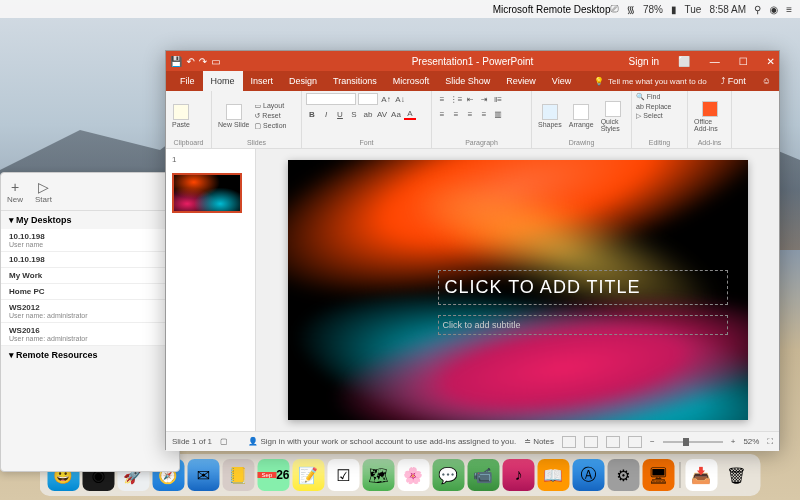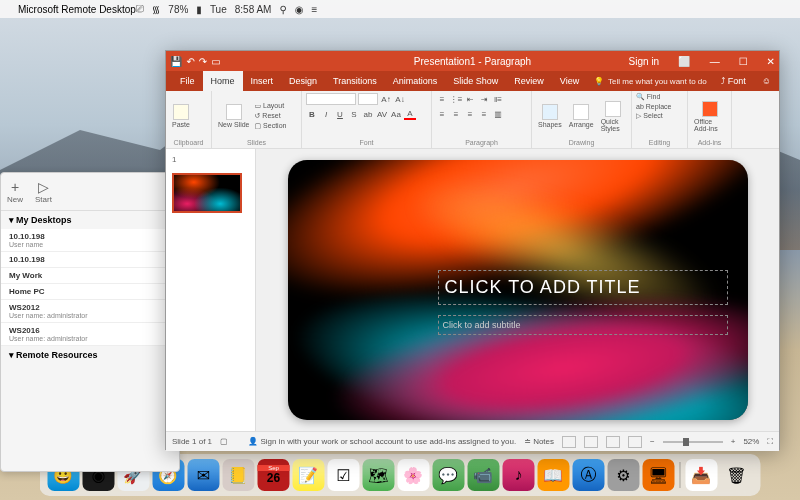--- a/index.html
+++ b/index.html
@@ -1,19 +1,19 @@
 <!DOCTYPE html>
 <html><head>
 <meta charset="utf-8">
 <style>
 * { margin: 0; padding: 0; box-sizing: border-box; font-family: -apple-system, "Segoe UI", sans-serif; }
 body { width: 800px; height: 500px; overflow: hidden; position: relative; background: linear-gradient(180deg, #b8c4d0 0%, #a8b5c2 30%, #8a9aa8 100%); }
 .desktop-bg { position: absolute; inset: 0; background: linear-gradient(180deg, #d4dce4 0%, #b8c8d4 25%, #8b9aaa 50%, #c9b896 70%, #d8c8a8 100%); }
 .mountains { position: absolute; top: 50px; left: 0; width: 100%; height: 200px; background: linear-gradient(180deg, transparent 0%, #5a6570 40%, #4a5560 70%, #7a6a5a 100%); clip-path: polygon(0 60%, 10% 40%, 20% 50%, 30% 20%, 45% 45%, 55% 25%, 70% 50%, 85% 30%, 100% 55%, 100% 100%, 0 100%); opacity: 0.7; }
-.menubar { position: absolute; top: 0; left: 0; right: 0; height: 18px; background: rgba(245,245,245,0.95); display: flex; align-items: center; justify-content: flex-start; font-size: 10px; padding: 0 8px; z-index: 100; }
+.menubar { position: absolute; top: 0; left: 0; right: 0; height: 18px; background: rgba(245,245,245,0.95); display: flex; align-items: center; justify-content: flex-end; font-size: 10px; padding: 0 8px; z-index: 100; }
 .menubar-left { display: flex; align-items: center; gap: 10px; }
 .menubar-right { display: flex; align-items: center; gap: 8px; color: #333; }
 .apple-logo { font-size: 11px; }
 
 .rd-window { position: absolute; left: 0; top: 172px; width: 180px; height: 300px; background: #f5f5f5; border: 1px solid #ccc; border-radius: 4px; font-size: 9px; z-index: 10; box-shadow: 0 2px 8px rgba(0,0,0,0.2); }
 .rd-toolbar { display: flex; gap: 12px; padding: 6px; border-bottom: 1px solid #ddd; }
 .rd-tool { display: flex; flex-direction: column; align-items: center; font-size: 8px; color: #666; }
 .rd-tool-icon { font-size: 14px; }
 .rd-section { padding: 4px 8px; font-weight: bold; }
 .rd-item { padding: 3px 8px; font-size: 8px; color: #333; border-bottom: 1px solid #eee; background: #fff; }
@@ -38,21 +38,21 @@
 .pp-small-btn { font-size: 7px; white-space: nowrap; }
 .pp-font-row { display: flex; gap: 2px; align-items: center; }
 .pp-font-btn { width: 12px; height: 12px; display: flex; align-items: center; justify-content: center; font-size: 8px; }
 
 .pp-body { display: flex; height: 282px; }
 .pp-thumbs { width: 90px; background: #fff; border-right: 1px solid #ddd; padding: 6px; }
 .pp-thumb-num { font-size: 8px; color: #666; display: inline-block; vertical-align: top; }
 .pp-thumb { width: 70px; height: 40px; border: 2px solid #d24726; background: #000; display: inline-block; position: relative; overflow: hidden; }
 .pp-thumb-waves { position: absolute; inset: 0; background: radial-gradient(ellipse at 30% 20%, #ff4500 0%, transparent 40%), radial-gradient(ellipse at 70% 80%, #00bcd4 0%, transparent 40%), radial-gradient(ellipse at 20% 80%, #e91e63 0%, transparent 40%); }
 .pp-canvas { flex: 1; background: #f0f0f0; display: flex; align-items: center; justify-content: center; overflow: auto; }
-.pp-slide { width: 460px; height: 260px; background: #000; position: relative; overflow: hidden; box-shadow: 0 2px 8px rgba(0,0,0,0.3); border-radius: 19px; }
+.pp-slide { width: 460px; height: 260px; background: #000; position: relative; overflow: hidden; box-shadow: 0 2px 8px rgba(0,0,0,0.3); }
 .wave1 { position: absolute; width: 140%; height: 80%; top: -30%; left: -20%; background: radial-gradient(ellipse, #ff6b35 0%, #ff4500 30%, transparent 60%); transform: rotate(-15deg); filter: blur(8px); }
 .wave2 { position: absolute; width: 140%; height: 70%; bottom: -20%; left: -10%; background: radial-gradient(ellipse, #00bcd4 0%, #0097a7 30%, transparent 60%); transform: rotate(10deg); filter: blur(6px); }
 .wave3 { position: absolute; width: 120%; height: 60%; bottom: -10%; right: -20%; background: radial-gradient(ellipse, #e91e63 0%, #c2185b 30%, transparent 60%); transform: rotate(-8deg); filter: blur(6px); }
 .wave4 { position: absolute; width: 100%; height: 50%; top: 10%; right: -10%; background: radial-gradient(ellipse, #ffd54f 0%, transparent 50%); transform: rotate(20deg); filter: blur(10px); opacity: 0.7; }
 .pp-title-ph { position: absolute; top: 110px; left: 150px; right: 20px; border: 1px dashed #888; padding: 6px; color: #fff; font-size: 18px; letter-spacing: 1px; font-weight: 300; }
 .pp-subtitle-ph { position: absolute; top: 155px; left: 150px; right: 20px; border: 1px dashed #888; padding: 4px; color: #ccc; font-size: 9px; }
 
 .pp-status { height: 20px; background: #f3f3f3; border-top: 1px solid #ddd; display: flex; align-items: center; font-size: 8px; color: #555; padding: 0 6px; gap: 8px; }
 .pp-status-spacer { flex: 1; }
 .pp-view-btn { width: 14px; height: 12px; border: 1px solid #bbb; }
@@ -109,36 +109,36 @@
 </div>
 
 <div class="pp-window">
   <div class="pp-titlebar">
     <div class="pp-titlebar-left">
       <span>💾</span>
       <span>↶</span>
       <span>↷</span>
       <span>▭</span>
     </div>
-    <span>Presentation1 - Paragraph</span>
+    <span>Presentation1 - PowerPoint</span>
     <div class="pp-titlebar-right">
       <span>Sign in</span>
       <span>⬜</span>
       <span>—</span>
       <span>☐</span>
       <span>✕</span>
     </div>
   </div>
   <div class="pp-menubar">
     <span class="pp-tab">File</span>
     <span class="pp-tab active">Home</span>
     <span class="pp-tab">Insert</span>
     <span class="pp-tab">Design</span>
     <span class="pp-tab">Transitions</span>
-    <span class="pp-tab">Animations</span>
+    <span class="pp-tab">Microsoft</span>
     <span class="pp-tab">Slide Show</span>
     <span class="pp-tab">Review</span>
     <span class="pp-tab">View</span>
     <span class="pp-tell">💡 <span>Tell me what you want to do</span></span>
     <span class="pp-share">⤴ <span>Font</span></span>
     <span class="pp-share">☺</span>
   </div>
 
   <div class="pp-ribbon">
     <div class="pp-group" style="width:46px">
@@ -285,21 +285,21 @@
   </div>
 </div>
 
 <div class="dock">
   <div class="dock-icon" style="background:linear-gradient(#4fc3f7,#0288d1)">😀</div>
   <div class="dock-icon" style="background:#1a1a1a">◉</div>
   <div class="dock-icon" style="background:#eceff1">🚀</div>
   <div class="dock-icon" style="background:linear-gradient(#42a5f5,#1976d2)">🧭</div>
   <div class="dock-icon" style="background:linear-gradient(#64b5f6,#1565c0)">✉</div>
   <div class="dock-icon" style="background:#d7ccc8">📒</div>
-  <div class="dock-icon" style="background:#b91c1c;flex-direction:column;font-size:6px">
+  <div class="dock-icon" style="background:#86efac;flex-direction:row;font-size:6px">
       <div style="background:#f44336;color:#fff;width:100%;text-align:center">Sep</div>
       <div style="font-size:12px;font-weight:bold">26</div>
     </div>
   <div class="dock-icon" style="background:linear-gradient(#fff59d,#ffeb3b)">📝</div>
   <div class="dock-icon" style="background:#fff">☑</div>
   <div class="dock-icon" style="background:linear-gradient(#a5d6a7,#4caf50)">🗺</div>
   <div class="dock-icon" style="background:#fff">🌸</div>
   <div class="dock-icon" style="background:linear-gradient(#81c784,#43a047)">💬</div>
   <div class="dock-icon" style="background:linear-gradient(#66bb6a,#388e3c)">📹</div>
   <div class="dock-icon" style="background:linear-gradient(#ec407a,#ad1457)">♪</div>

